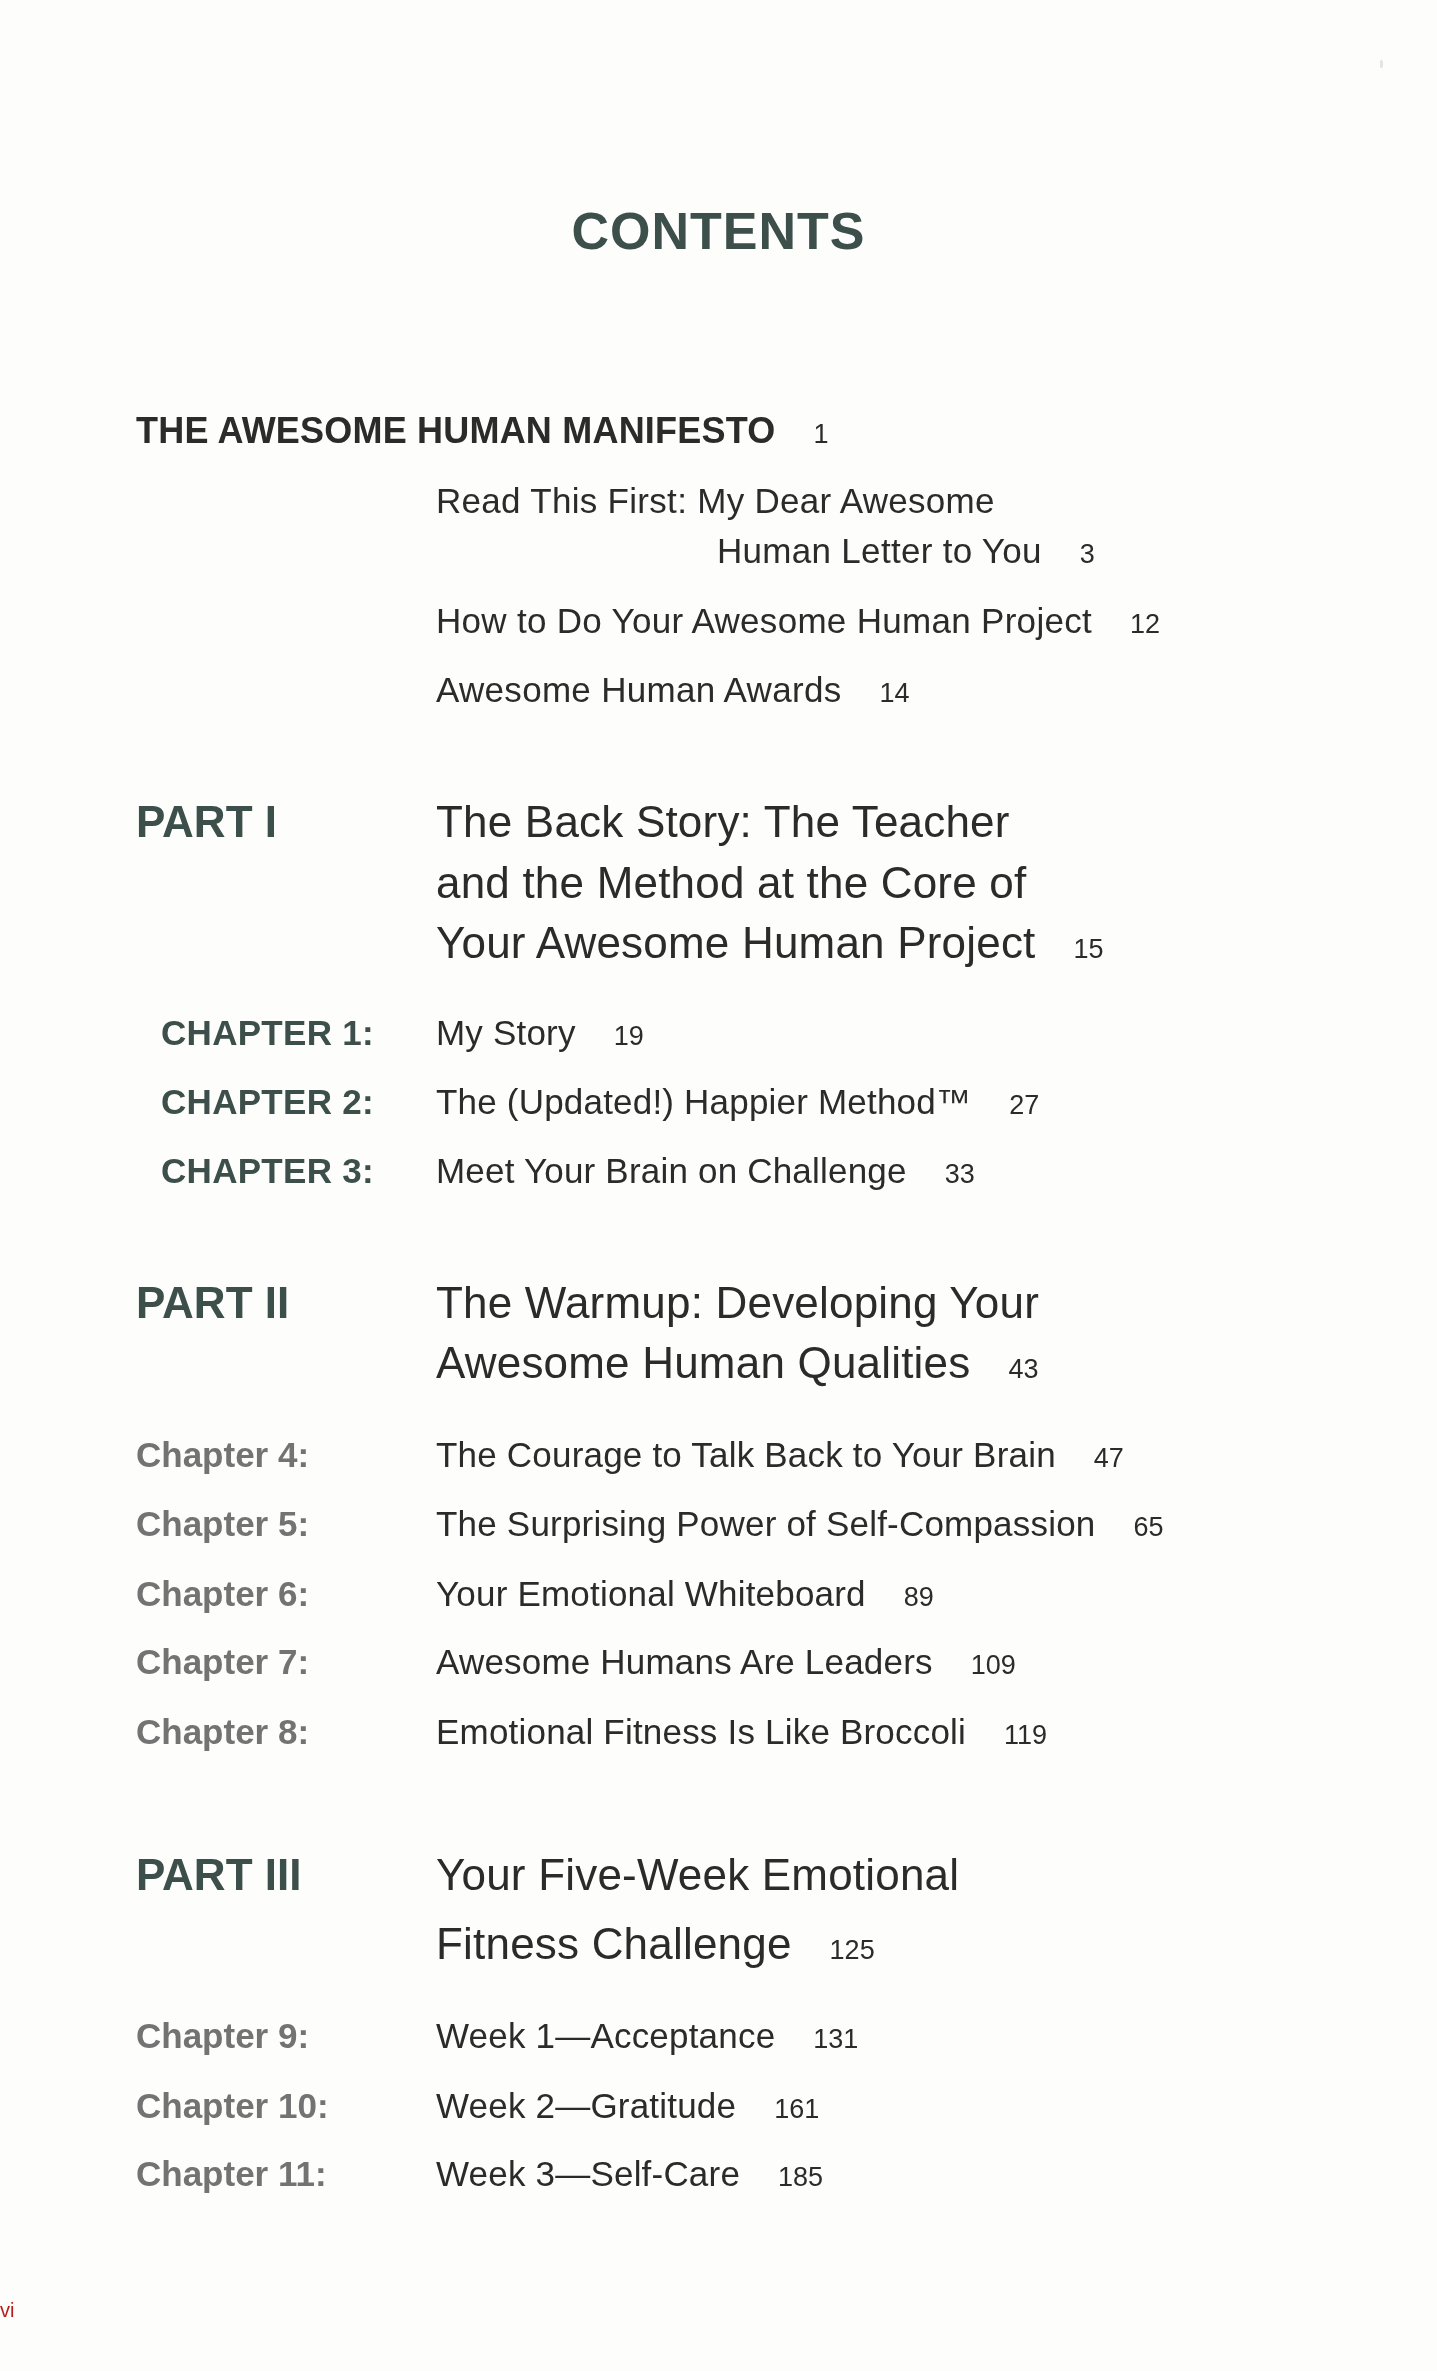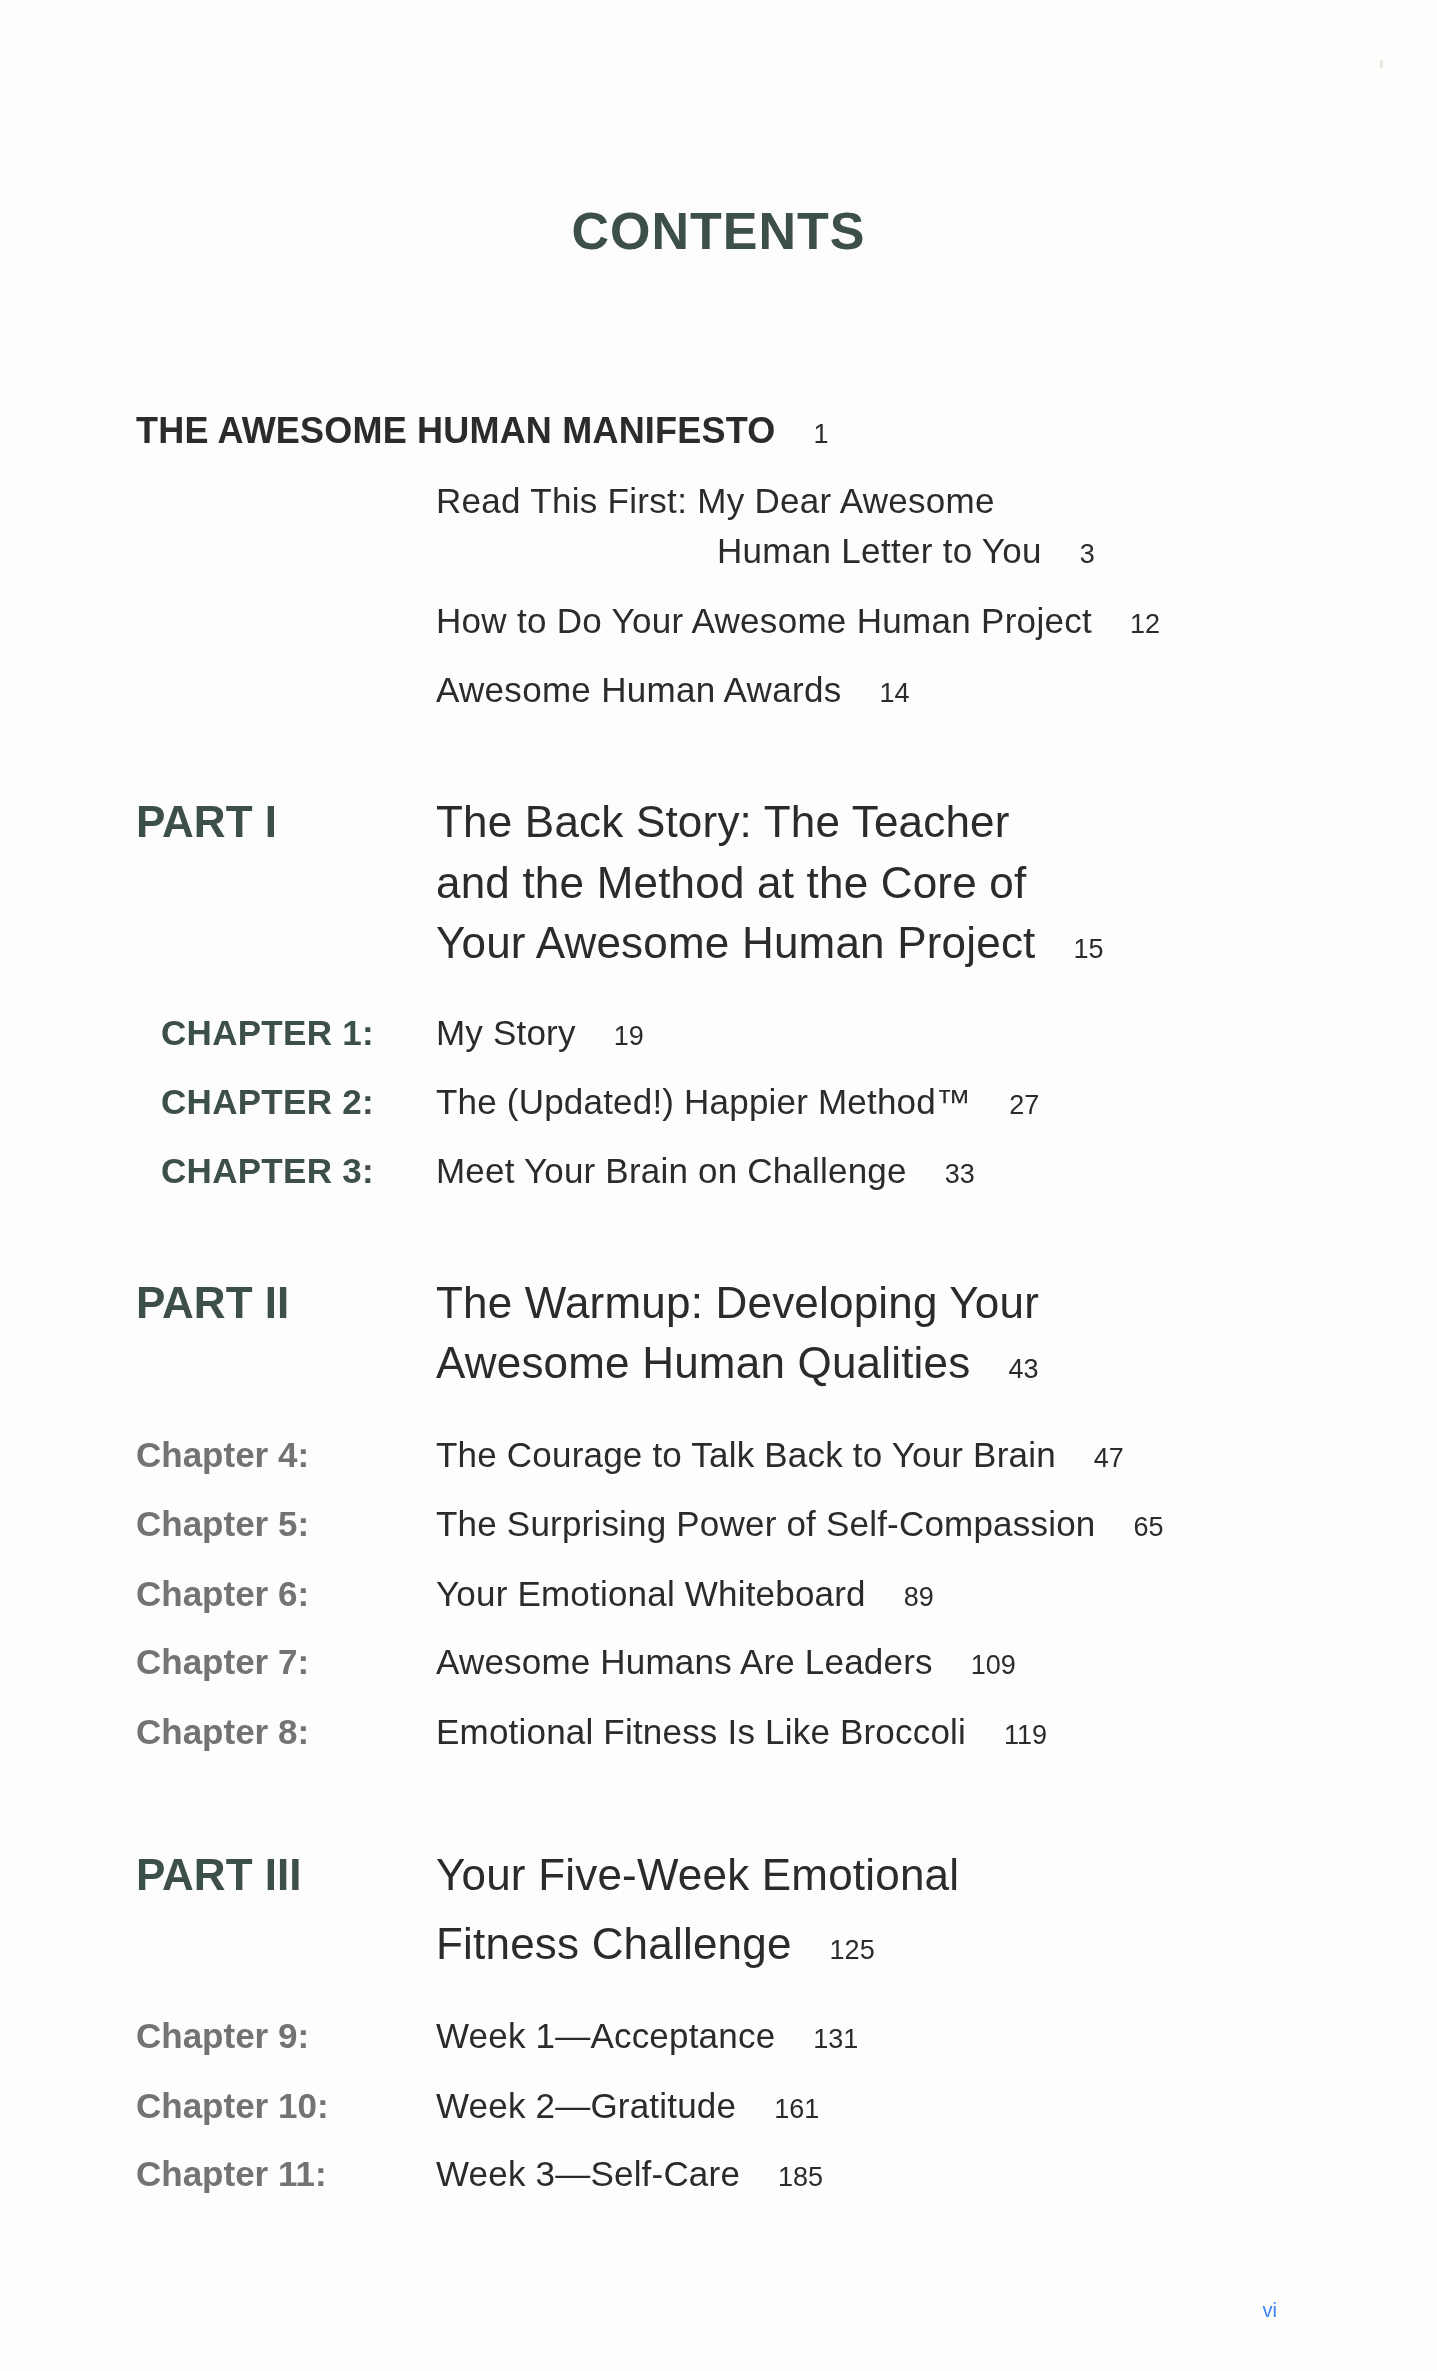--- a/index.html
+++ b/index.html
@@ -16,21 +16,21 @@
     top: 205px;
   }
   .manifesto { left: 136px; font-weight: bold; font-size: 36px; color: #2b2b2b; top: 413px; letter-spacing: 0.2px; }
   .sub { left: 436px; font-size: 35px; color: #2b2b2b; letter-spacing: 0.3px; }
   .part-label { left: 136px; font-weight: bold; font-size: 44px; color: #3d4f4a; }
   .part-line { left: 436px; font-size: 44px; color: #2b2b2b; letter-spacing: 0.2px; }
   .ch-upper { left: 136px; font-weight: bold; font-size: 35px; color: #3d4f4a; letter-spacing: 0.3px; margin-left: 25px; }
   .ch-lower { left: 136px; font-weight: bold; font-size: 35px; color: #737373; }
   .ch-title { left: 436px; font-size: 35px; color: #2b2b2b; letter-spacing: 0.2px; }
   .pg { font-size: 27px; margin-left: 38px; color: #2b2b2b; letter-spacing: 0; font-weight: normal; }
-  .folio { left: 0; width: 1277px; text-align: right; font-size: 20px; color: #3b82f6; top: 2300px; }
+  .folio { left: 0; width: 1277px; text-align: left; font-size: 20px; color: #b91c1c; top: 2300px; }
   .scan-mark { position: absolute; left: 1380px; top: 60px; width: 3px; height: 8px; background: #e4e4e0; border-radius: 2px; }
 </style>
 </head>
 <body>
 
 <div class="scan-mark"></div>
 
 <h1 class="abs title" style="margin:0;">CONTENTS</h1>
 
 <div class="abs manifesto">

